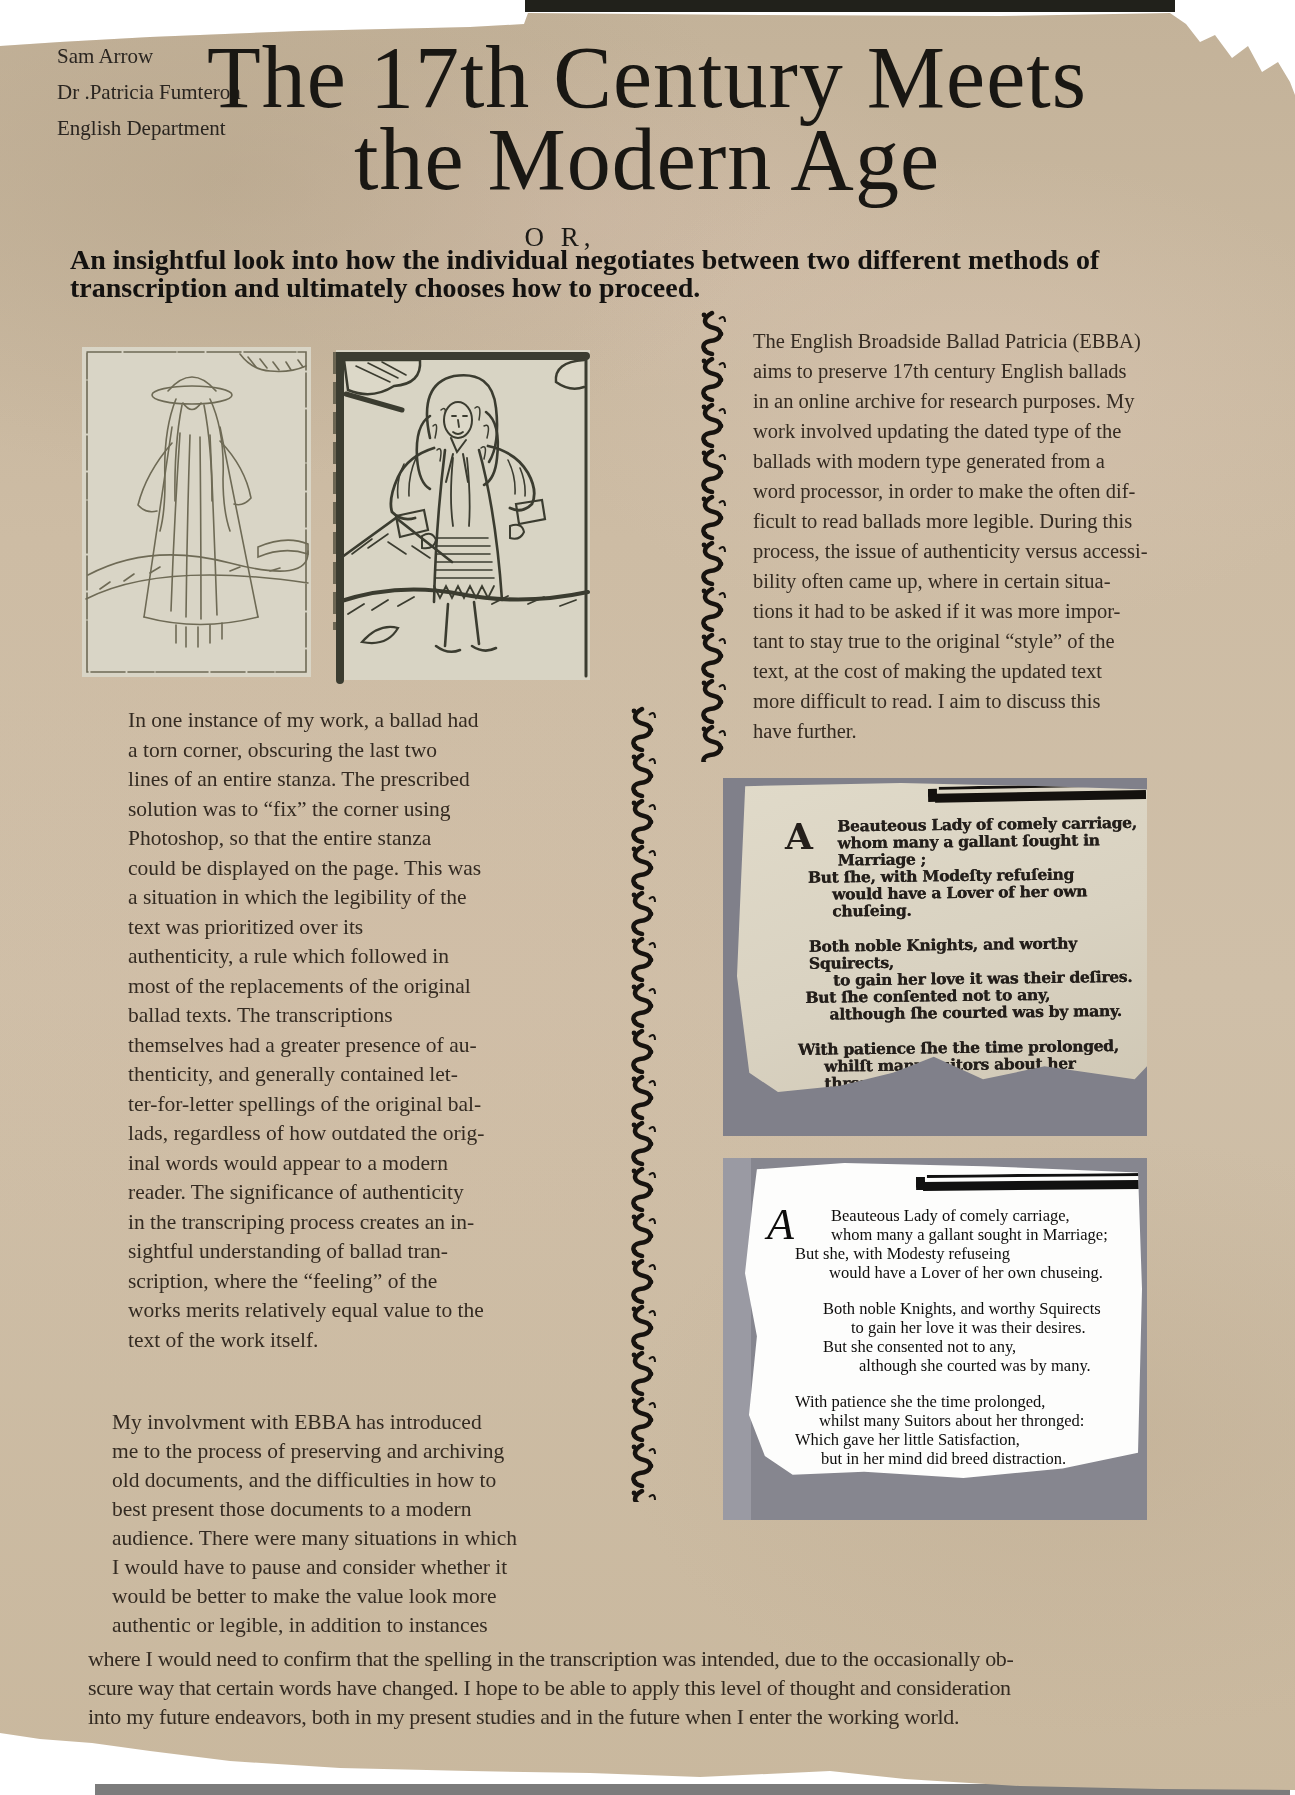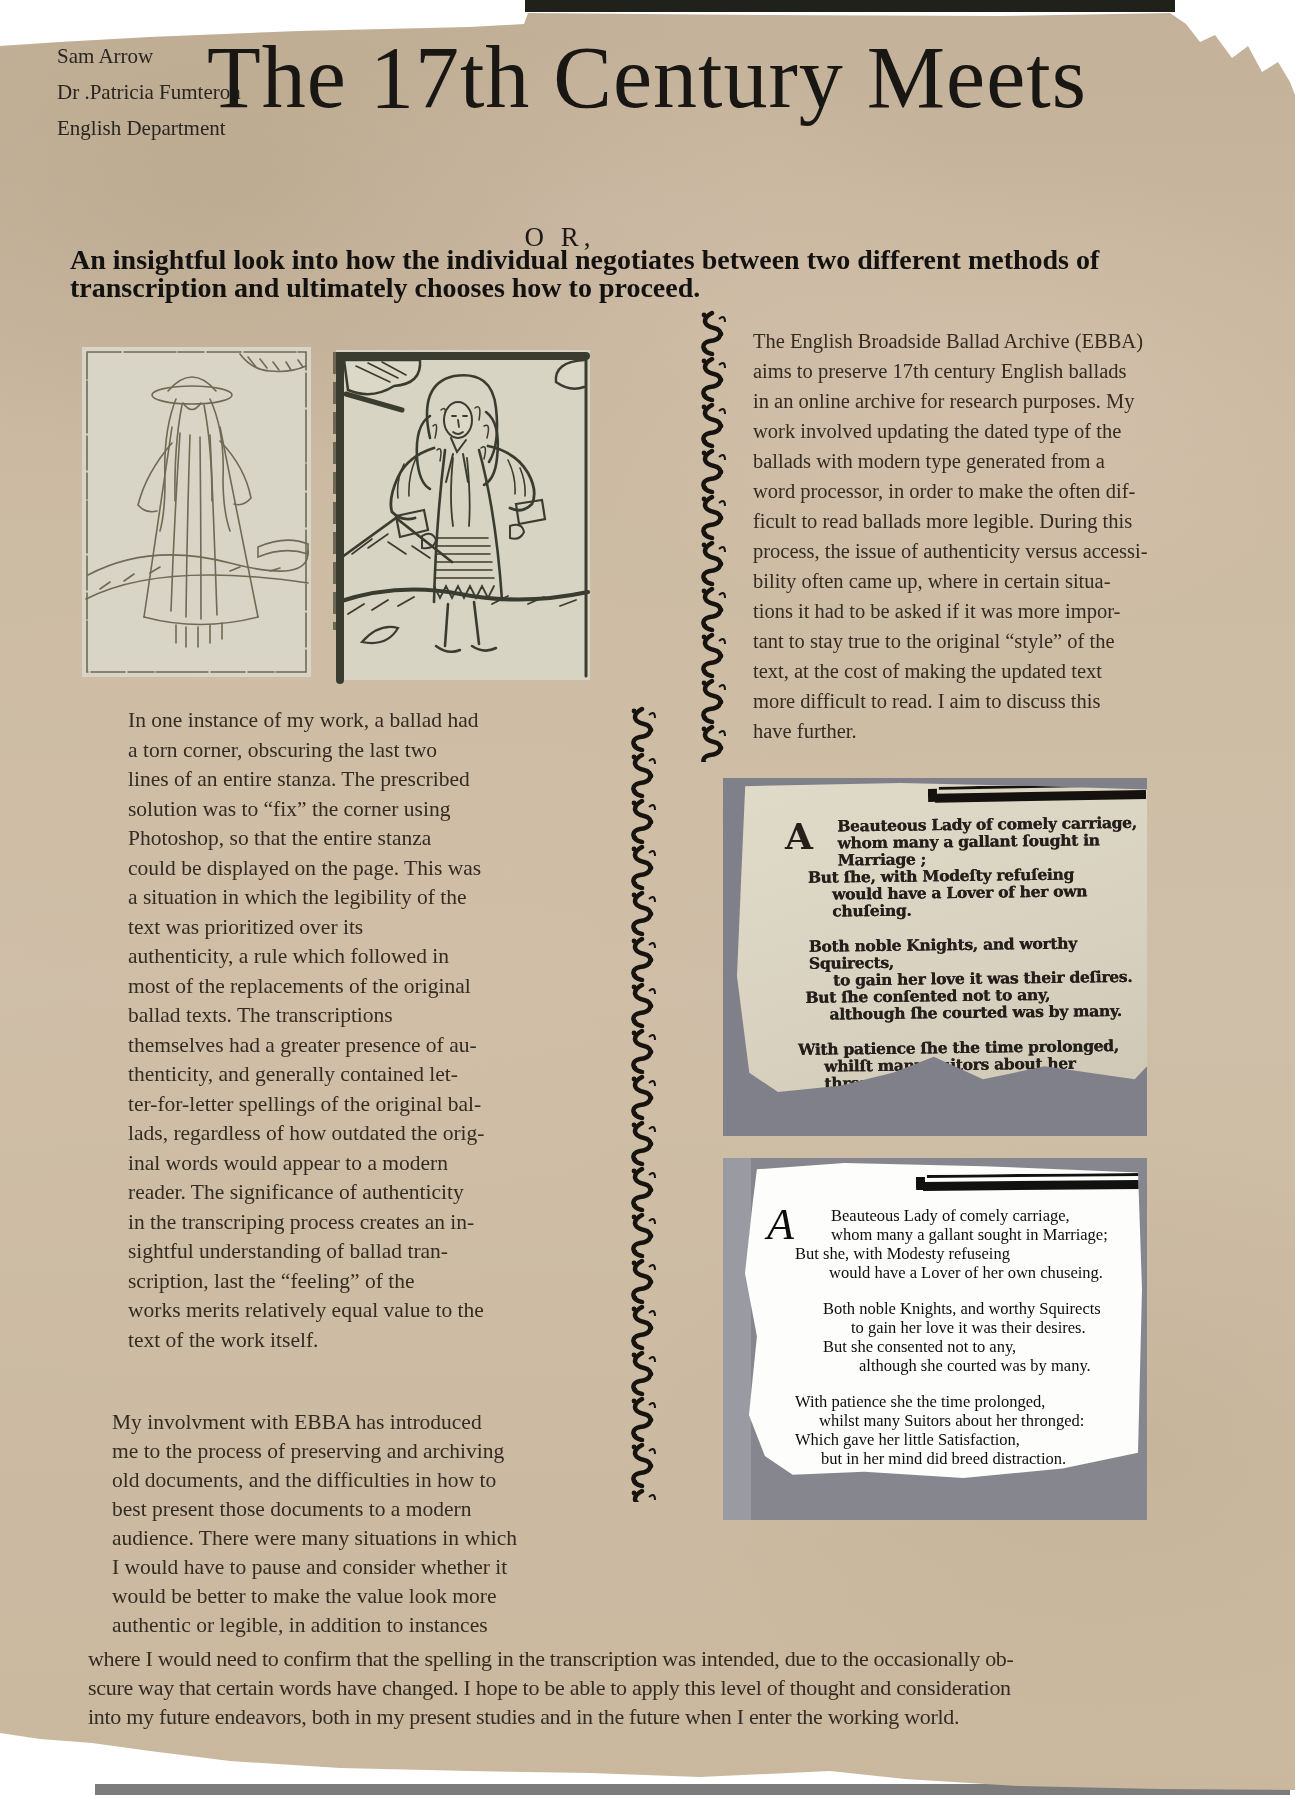--- a/index.html
+++ b/index.html
@@ -86,20 +86,21 @@
 
   <div class="paper">
 
     <div class="abs credits">
         <div>Sam Arrow</div>
         <div>Dr .Patricia Fumteron</div>
         <div>English Department</div>
       </div>
 
     <div class="abs title title-l1">The 17th Century Meets</div>
+    <div class="abs title title-l2">the Modern Age</div>
     <div class="abs or-line">O R,</div>
     <div class="abs subtitle">
         <div>An insightful look into how the individual negotiates between two different methods of</div>
         <div>transcription and ultimately chooses how to proceed.</div>
       </div>
 
     <svg class="abs wc wc-left" width="235" height="335" viewBox="0 0 235 335">
       <rect x="2" y="2" width="229" height="330" fill="#d9d5c6"></rect>
       <g fill="none" stroke="#6e6a55" stroke-width="1.6" stroke-linecap="round">
         <rect x="7" y="7" width="219" height="320" stroke-dasharray="34 3 52 2 26 3"></rect>
@@ -182,21 +183,21 @@
           <circle cx="8" cy="5" r="2.4" fill="#17130f"></circle>
           <circle cx="25" cy="24" r="2.4" fill="#17130f"></circle>
           <circle cx="9" cy="40" r="2.4" fill="#17130f"></circle>
           <path d="M23 9 q6 -5 6 3" fill="none" stroke="#17130f" stroke-width="2"></path>
         </pattern>
       </defs>
       <rect width="32" height="796" fill="url(#ornp2)"></rect>
     </svg>
 
     <div class="abs intro">
-        <div>The English Broadside Ballad Archive (EBBA)</div>
+        <div>The English Broadside Ballad Patricia (EBBA)</div>
         <div>aims to preserve 17th century English ballads</div>
         <div>in an online archive for research purposes. My</div>
         <div>work involved updating the dated type of the</div>
         <div>ballads with modern type generated from a</div>
         <div>word processor, in order to make the often dif-</div>
         <div>ficult to read ballads more legible. During this</div>
         <div>process, the issue of authenticity versus accessi-</div>
         <div>bility often came up, where in certain situa-</div>
         <div>tions it had to be asked if it was more impor-</div>
         <div>tant to stay true to the original “style” of the</div>
@@ -217,21 +218,21 @@
         <div>most of the replacements of the original</div>
         <div>ballad texts. The transcriptions</div>
         <div>themselves had a greater presence of au-</div>
         <div>thenticity, and generally contained let-</div>
         <div>ter-for-letter spellings of the original bal-</div>
         <div>lads, regardless of how outdated the orig-</div>
         <div>inal words would appear to a modern</div>
         <div>reader. The significance of authenticity</div>
         <div>in the transcriping process creates an in-</div>
         <div>sightful understanding of ballad tran-</div>
-        <div>scription, last the “feeling” of the</div>
+        <div>scription, where the “feeling” of the</div>
         <div>works merits relatively equal value to the</div>
         <div>text of the work itself.</div>
       </div>
     <div class="abs p2">
         <div>My involvment with EBBA has introduced</div>
         <div>me to the process of preserving and archiving</div>
         <div>old documents, and the difficulties in how to</div>
         <div>best present those documents to a modern</div>
         <div>audience. There were many situations in which</div>
         <div>I would have to pause and consider whether it</div>

